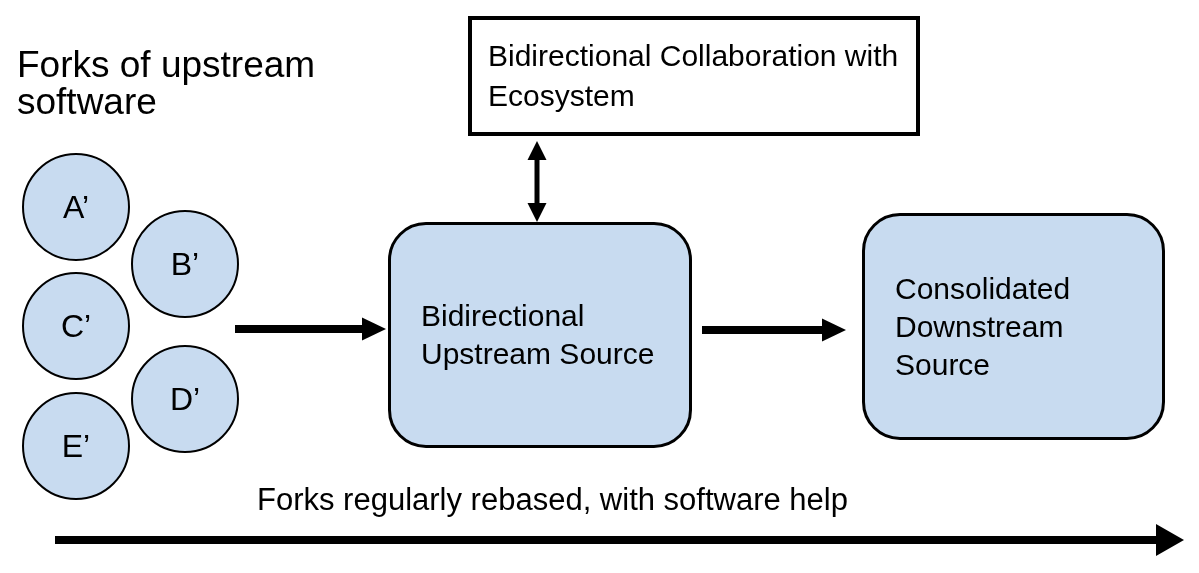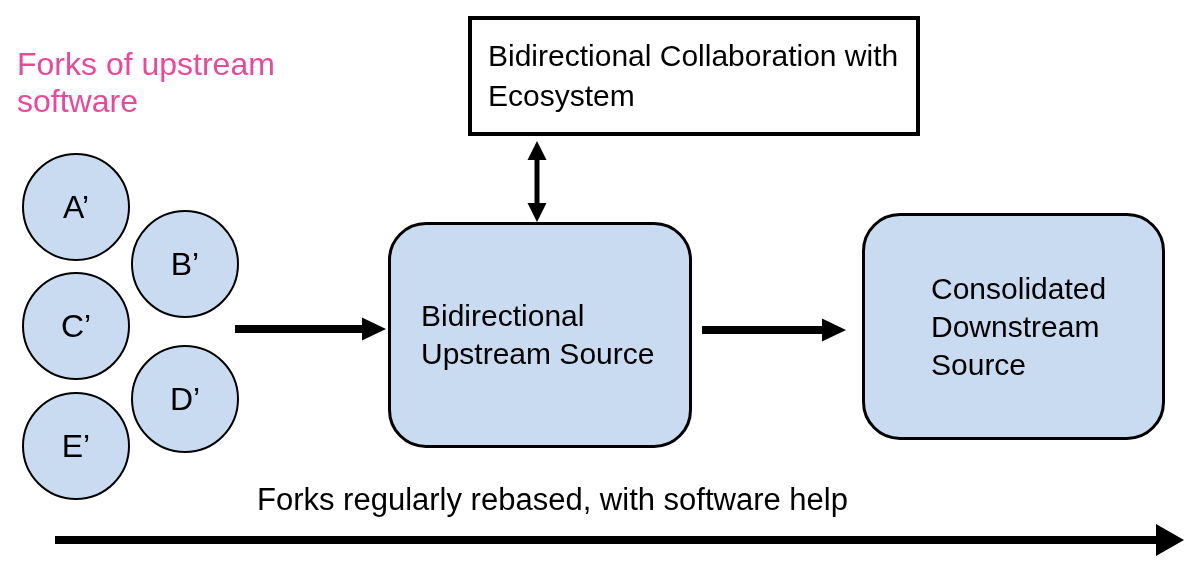--- a/index.html
+++ b/index.html
@@ -15,23 +15,23 @@
     background: #ffffff;
     overflow: hidden;
     color: #000000;
   }
   .abs { position: absolute; }
 
   .title-text {
     left: 17px;
     top: 46px;
     width: 330px;
-    font-size: 32px;
+    font-size: 37px;
     line-height: 37px;
-    color: #ec4899;
+    color: #000000;
   }
 
   .fork-circle {
     width: 108px;
     height: 108px;
     border-radius: 50%;
     background: #c8dbf0;
     border: 2px solid #000000;
     box-sizing: border-box;
     display: flex;
@@ -65,21 +65,21 @@
     border: 3px solid #000000;
     border-radius: 38px;
     box-sizing: border-box;
     display: flex;
     align-items: center;
     font-size: 30px;
     line-height: 38px;
   }
   .node-box .inner { padding-left: 30px; padding-right: 10px; }
   .upstream-box   { left: 388px; top: 222px; width: 304px; height: 226px; }
-  .downstream-box { left: 862px; top: 213px; width: 303px; height: 227px; padding-left: 36px; }
+  .downstream-box { left: 862px; top: 213px; width: 303px; height: 227px; }
 
   .bottom-caption {
     left: 257px;
     top: 482px;
     font-size: 31px;
     white-space: nowrap;
   }
 
   #arrow-layer {
     position: absolute;

